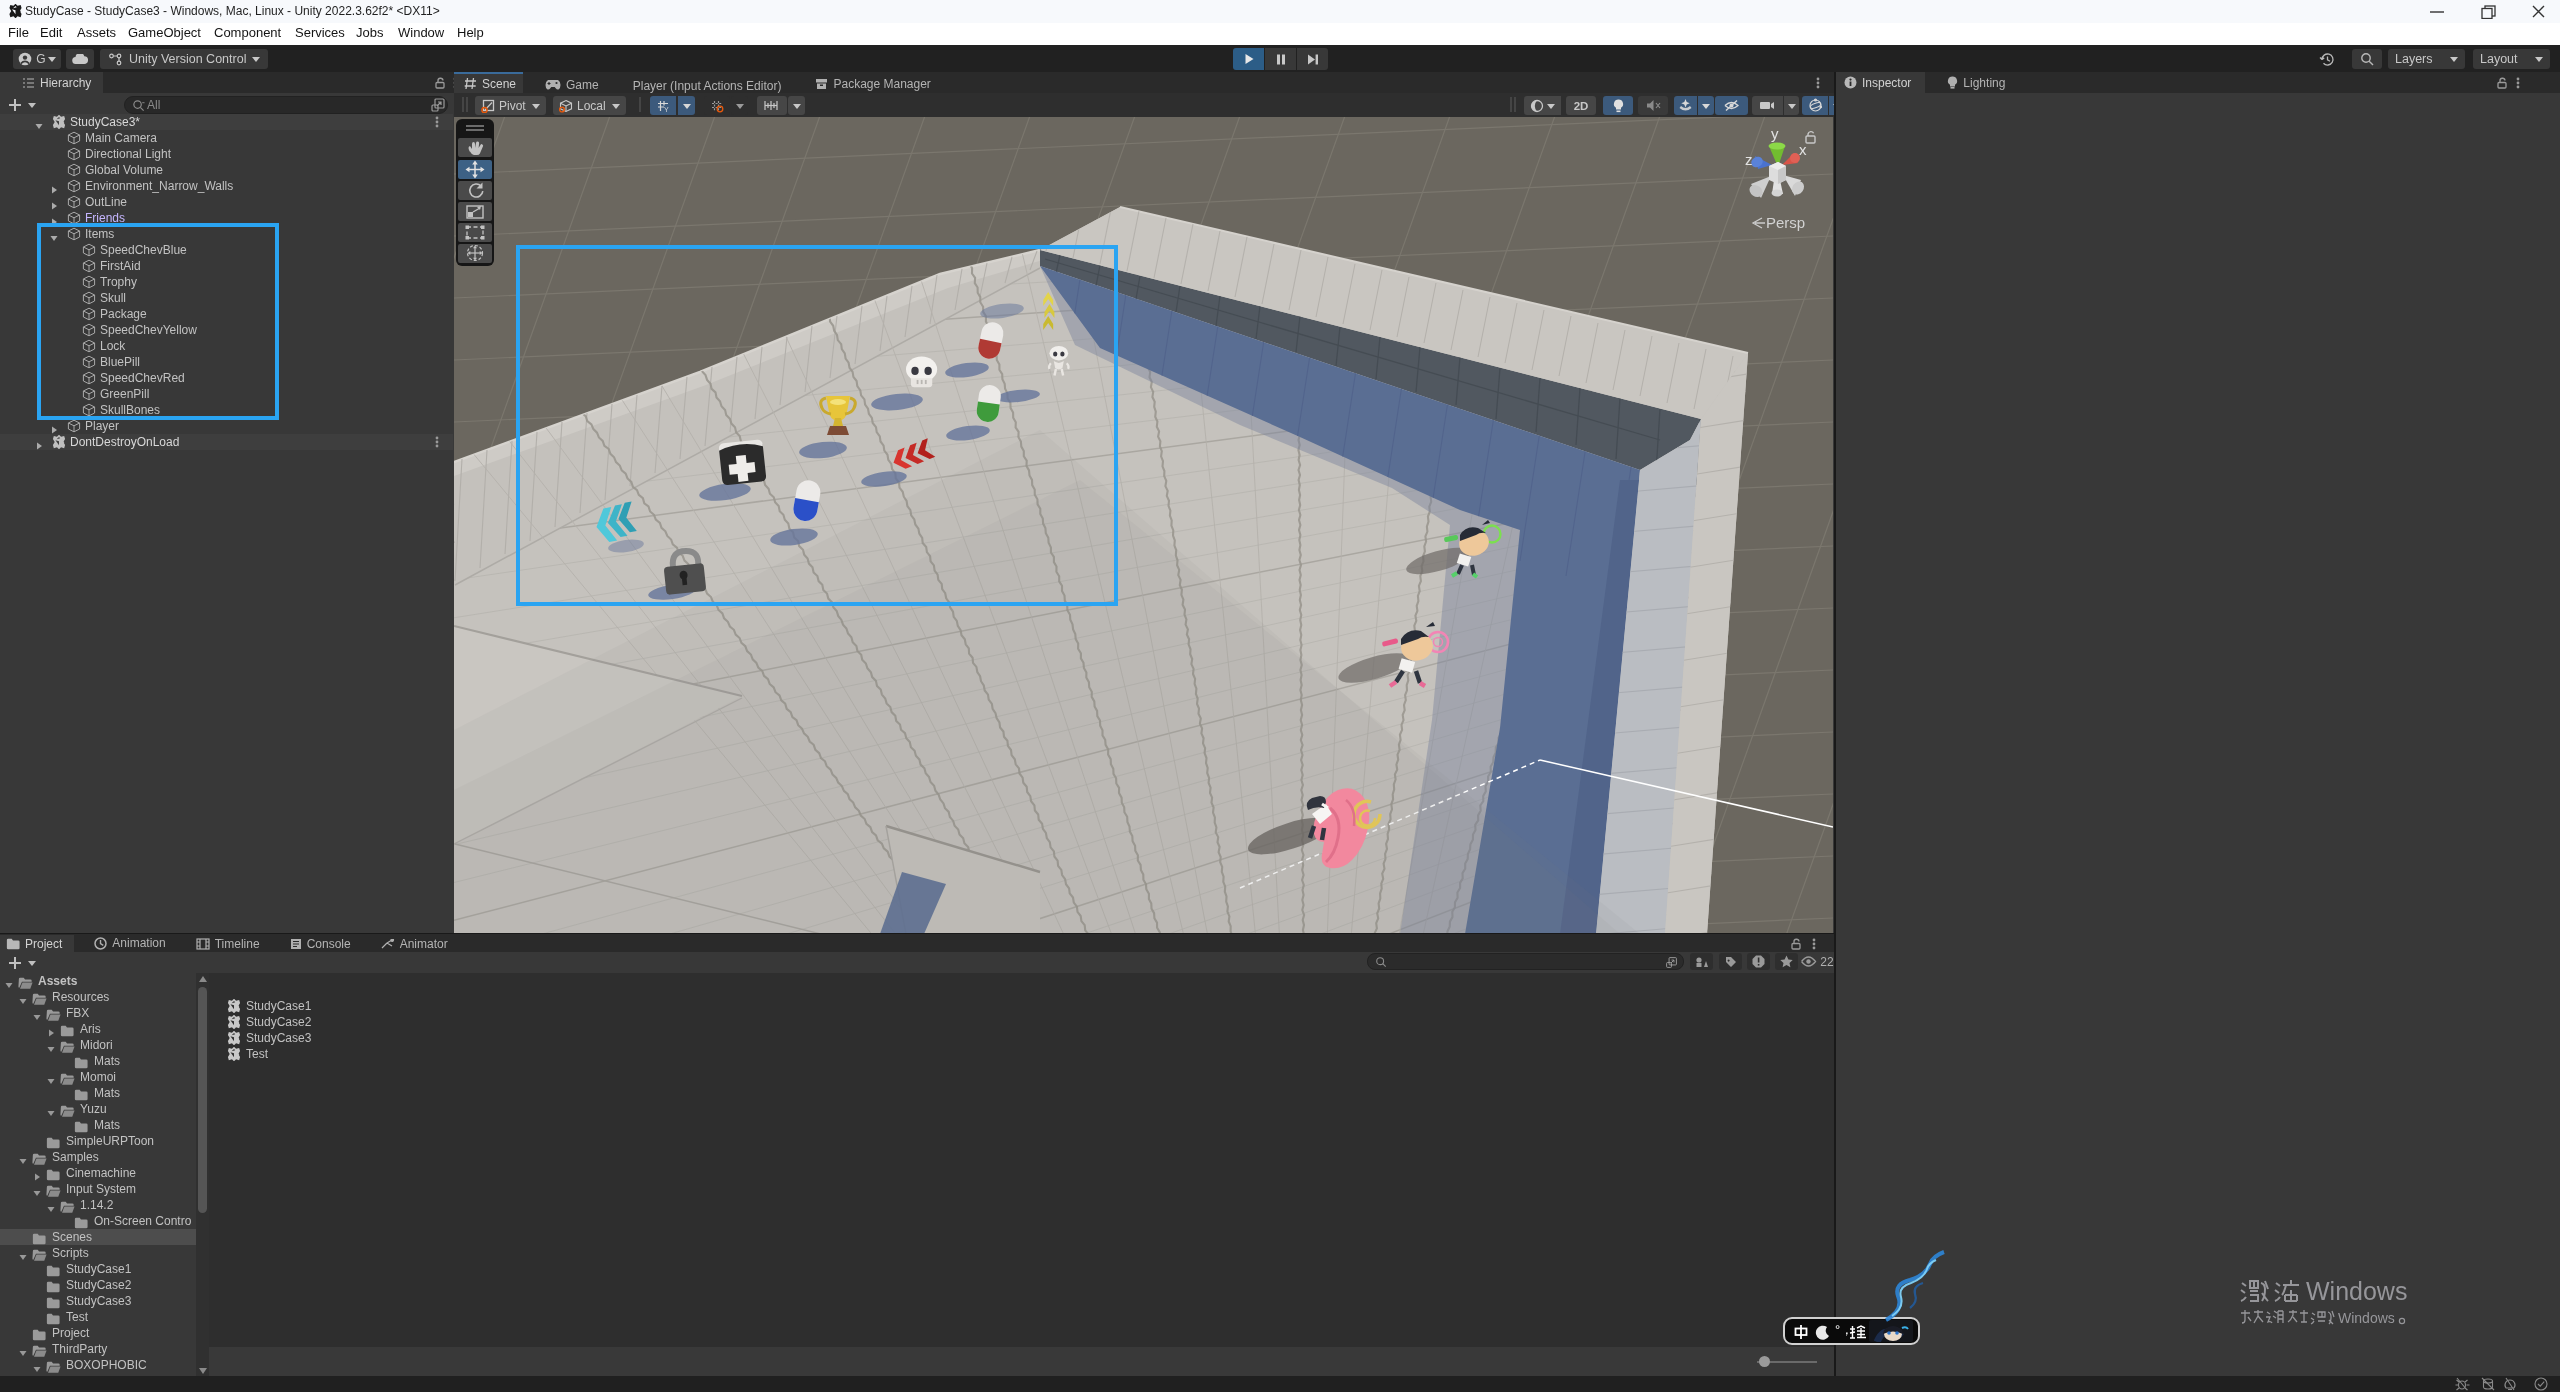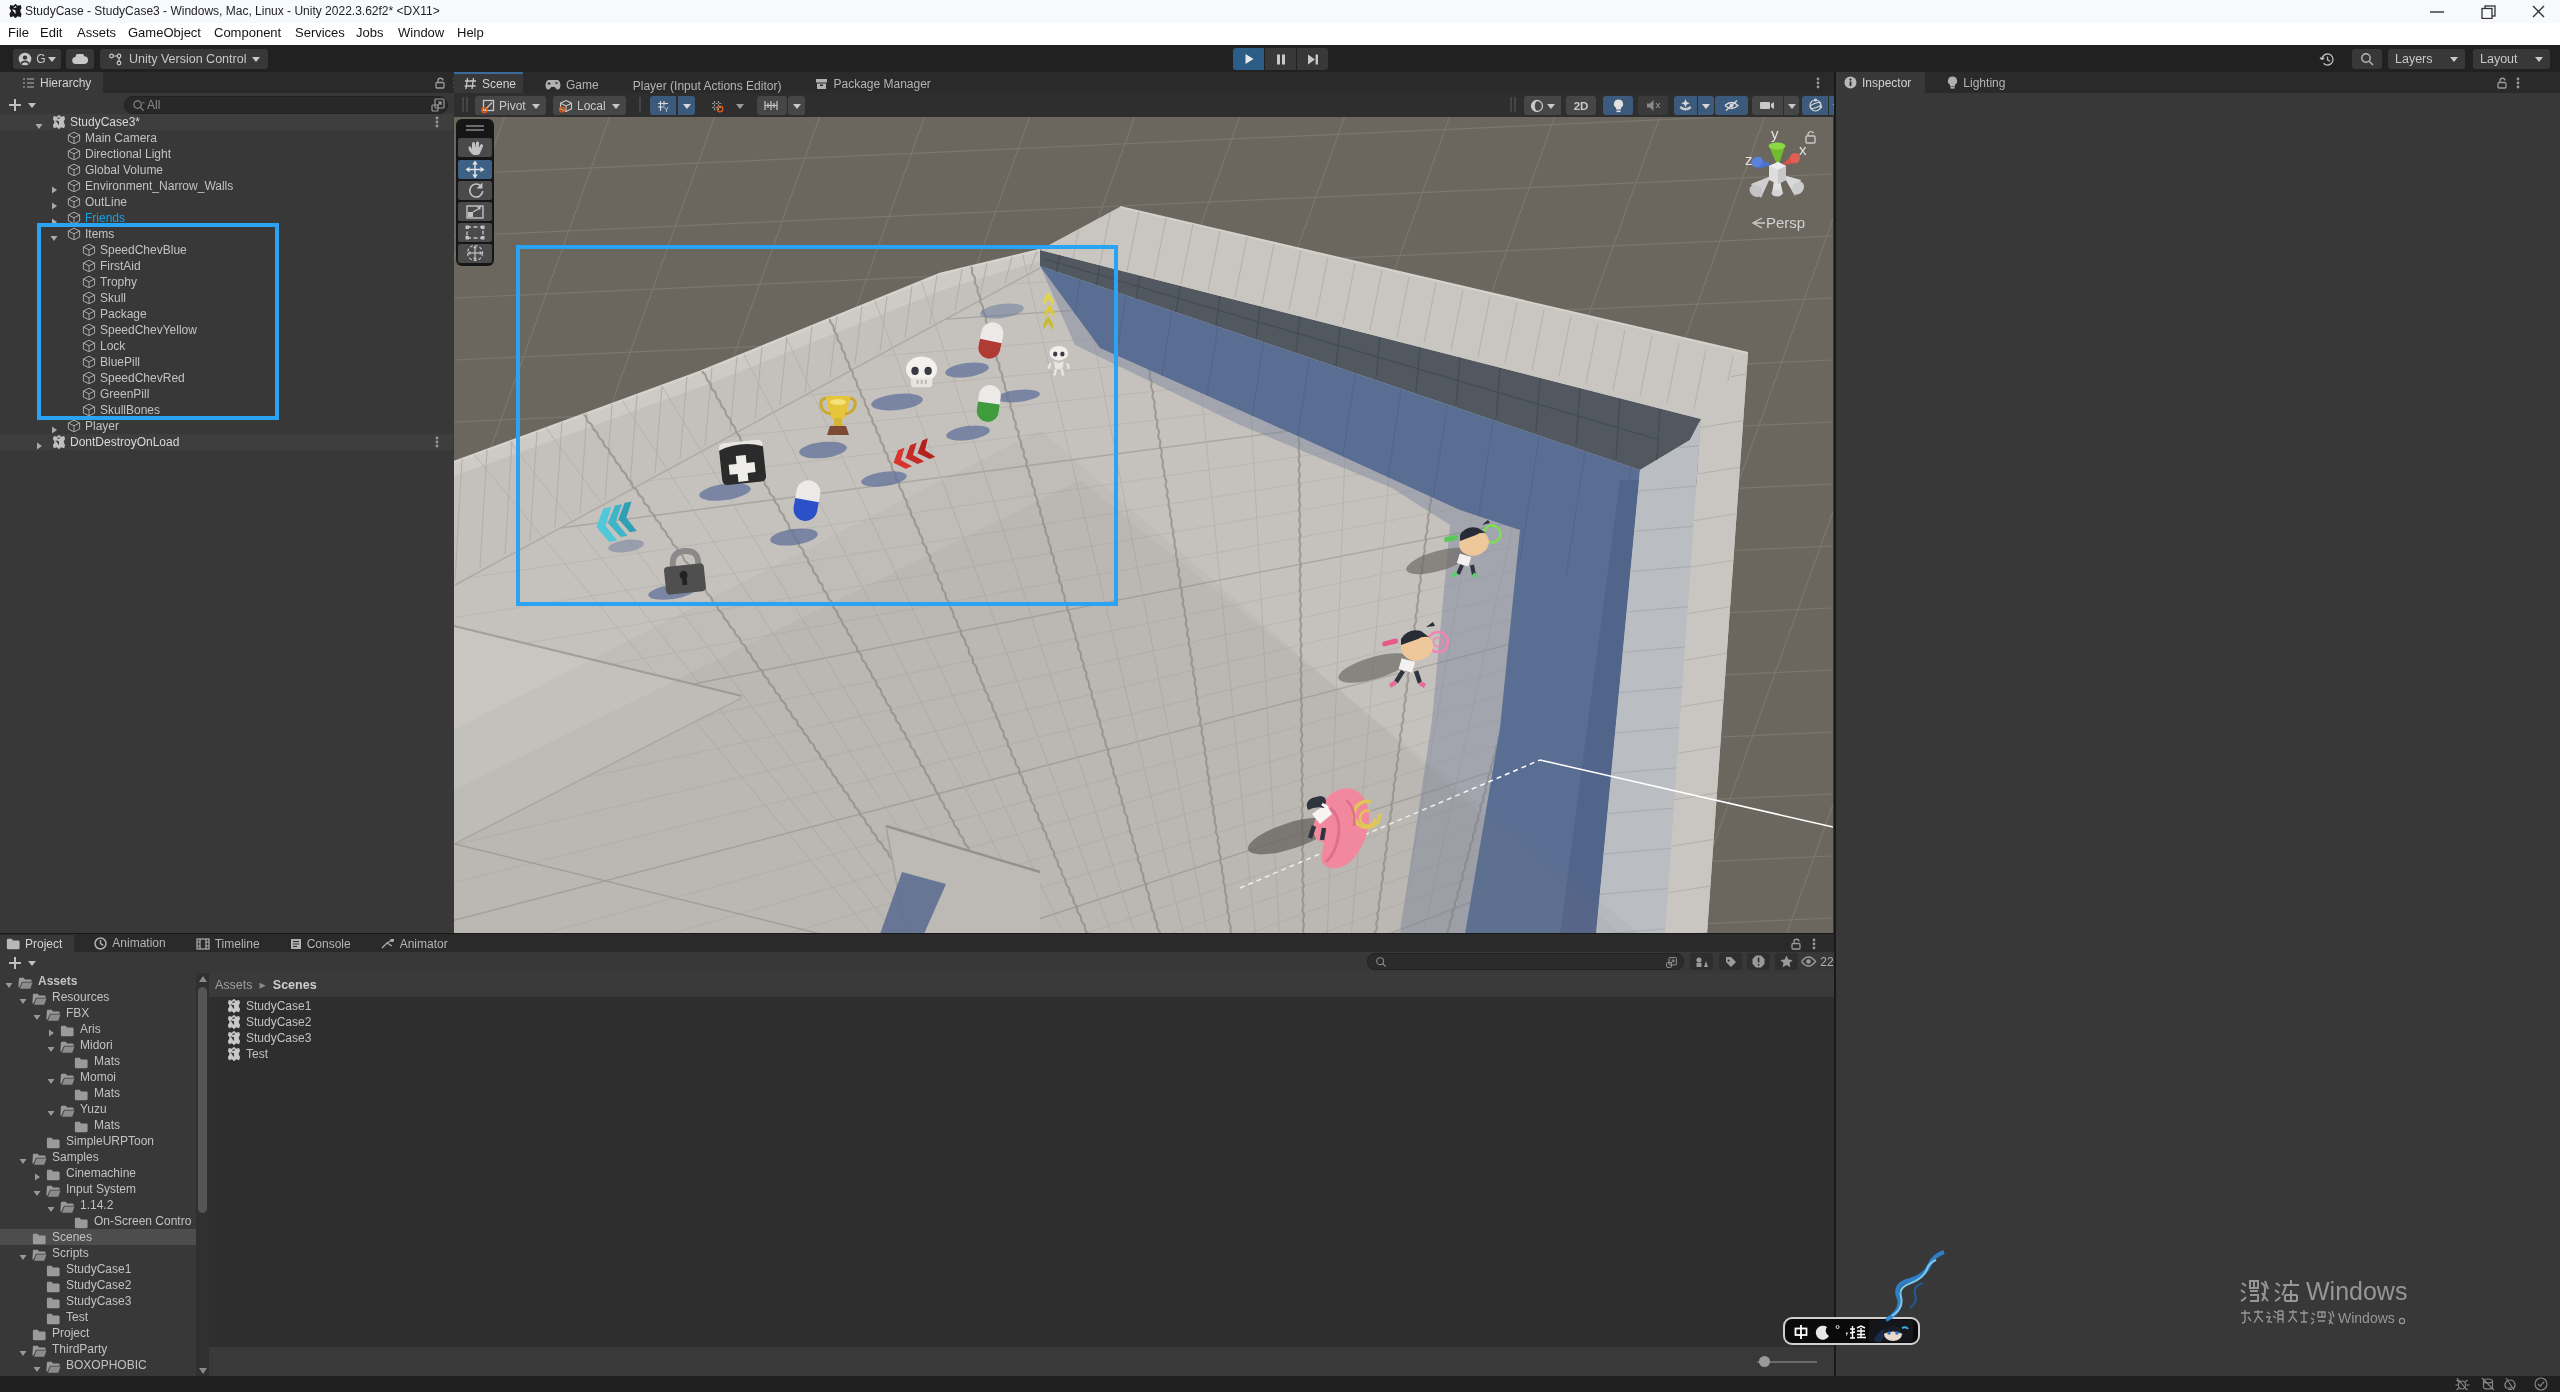--- a/index.html
+++ b/index.html
@@ -192,21 +192,21 @@
       <div class="row" style="left:0;top:96px;width:453px;">
         <span class="abs" style="left:49px;top:3px;"><svg width="10" height="10" viewBox="0 0 10 10">
             <path fill="#ababab" d="M3,1.5 L8,5 L3,8.5 Z"></path>
           </svg></span>
         <span class="abs" style="left:67px;top:1px;"><svg width="14" height="14" viewBox="0 0 14 14">
             <g fill="none" stroke="#a9a9a9" stroke-width="1">
               <path d="M7,1.2 L12.6,4 L12.6,10 L7,12.8 L1.4,10 L1.4,4 Z"></path>
               <path d="M1.4,4 L7,6.8 L12.6,4 M7,6.8 L7,12.8"></path>
             </g>
           </svg></span>
-        <span class="abs" style="left:85px;color:#0ea5e9;">Friends</span>
+        <span class="abs" style="left:85px;color:#c4b5fd;">Friends</span>
       </div>
       <div class="row" style="left:0;top:112px;width:453px;">
         <span class="abs" style="left:49px;top:3px;"><svg width="10" height="10" viewBox="0 0 10 10">
             <path fill="#ababab" d="M1.5,3 L8.5,3 L5,8 Z"></path>
           </svg></span>
         <span class="abs" style="left:67px;top:1px;"><svg width="14" height="14" viewBox="0 0 14 14">
             <g fill="none" stroke="#a9a9a9" stroke-width="1">
               <path d="M7,1.2 L12.6,4 L12.6,10 L7,12.8 L1.4,10 L1.4,4 Z"></path>
               <path d="M1.4,4 L7,6.8 L12.6,4 M7,6.8 L7,12.8"></path>
             </g>
@@ -1258,21 +1258,20 @@
     <div class="abs" style="left:196px;top:39px;width:13px;height:404px;background:#303030;">
       <svg class="abs" style="left:3px;top:3px" width="8" height="6" viewBox="0 0 8 6">
         <path fill="#8a8a8a" d="M4,0 L8,6 L0,6 Z"></path>
       </svg>
       <div class="abs" style="left:2px;top:14px;width:9px;height:226px;background:#555;border-radius:5px;"></div>
       <svg class="abs" style="left:3px;top:395px" width="8" height="6" viewBox="0 0 8 6">
         <path fill="#8a8a8a" d="M0,0 h8 l-4,6 Z"></path>
       </svg>
     </div>
     <div class="abs" style="left:209px;top:39px;width:1625px;height:374px;background:#2e2e2e;">
-      <div class="abs" style="left:0;top:0;width:1625px;height:24px;background:#3a3a3a;color:#9e9e9e;font-size:12.5px;line-height:24px;"><span style="margin-left:6px;">Assets</span><span style="margin:0 7px;color:#8a8a8a;">▸</span><span style="color:#cecece;font-weight:bold;">Scenes</span></div>
       <div class="row" style="left:0;top:25px;width:400px;">
         <span class="abs" style="left:18px;top:1px;"><svg width="14" height="14" viewBox="0 0 32 32">
             <path fill="#c8c8c8" d="M25.9,16l4-6.9L27.8,2l-7.1,1.9L16.7,0h-1.4l-4,3.9L4.2,2L2.1,9.1l4,6.9l-4,6.9L4.2,30l7.1-1.9l4,3.9h1.4l4-3.9l7.1,1.9l2.1-7.1L25.9,16z M22.8,8.1l-5.4,9.4h10.8L22.8,8.1z M16,4.6l2.8,2.7l-8.2,2.3L16,4.6z M7.9,12l8.1,2.3v9.4L7.9,12z"></path>
           </svg></span>
         <span class="abs" style="left:37px;">StudyCase1</span>
       </div>
       <div class="row" style="left:0;top:41px;width:400px;">
         <span class="abs" style="left:18px;top:1px;"><svg width="14" height="14" viewBox="0 0 32 32">
             <path fill="#c8c8c8" d="M25.9,16l4-6.9L27.8,2l-7.1,1.9L16.7,0h-1.4l-4,3.9L4.2,2L2.1,9.1l4,6.9l-4,6.9L4.2,30l7.1-1.9l4,3.9h1.4l4-3.9l7.1,1.9l2.1-7.1L25.9,16z M22.8,8.1l-5.4,9.4h10.8L22.8,8.1z M16,4.6l2.8,2.7l-8.2,2.3L16,4.6z M7.9,12l8.1,2.3v9.4L7.9,12z"></path>
           </svg></span>

